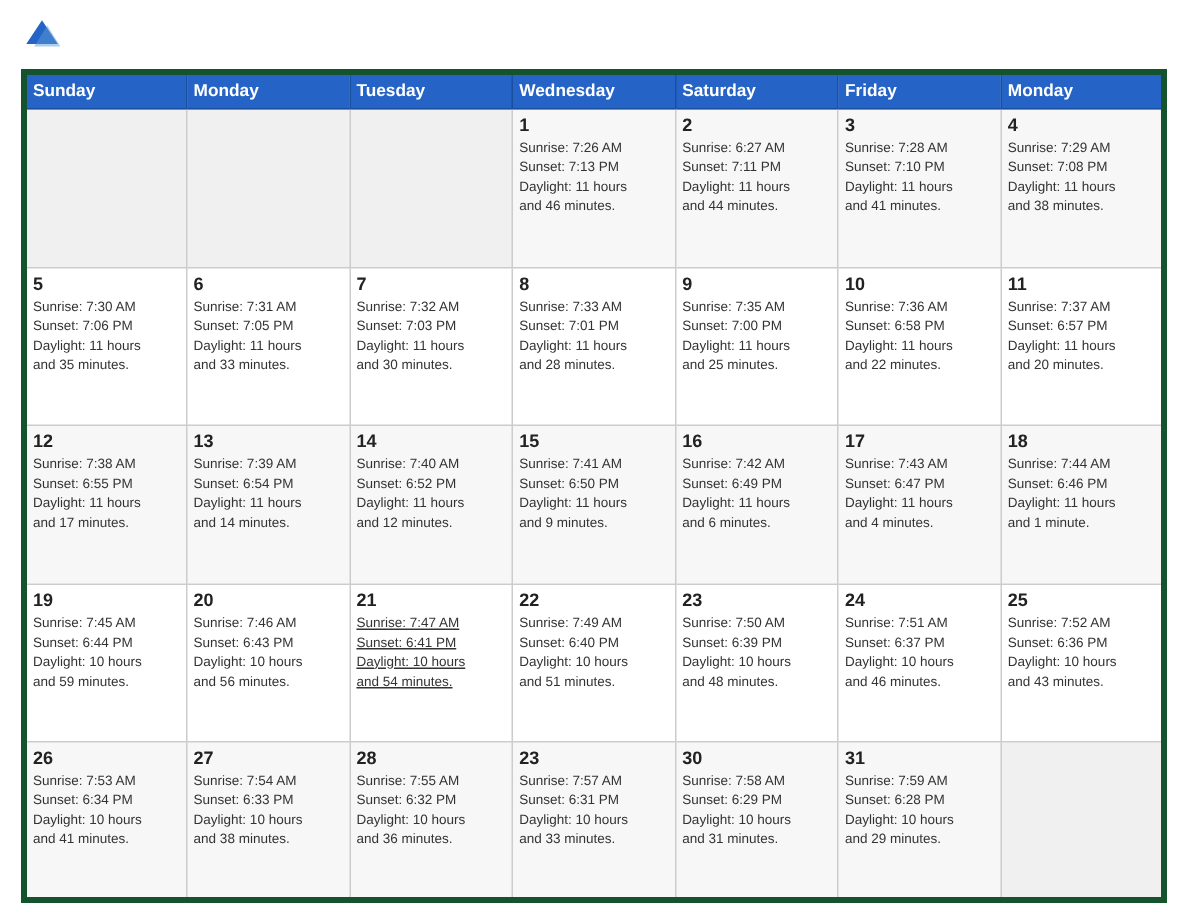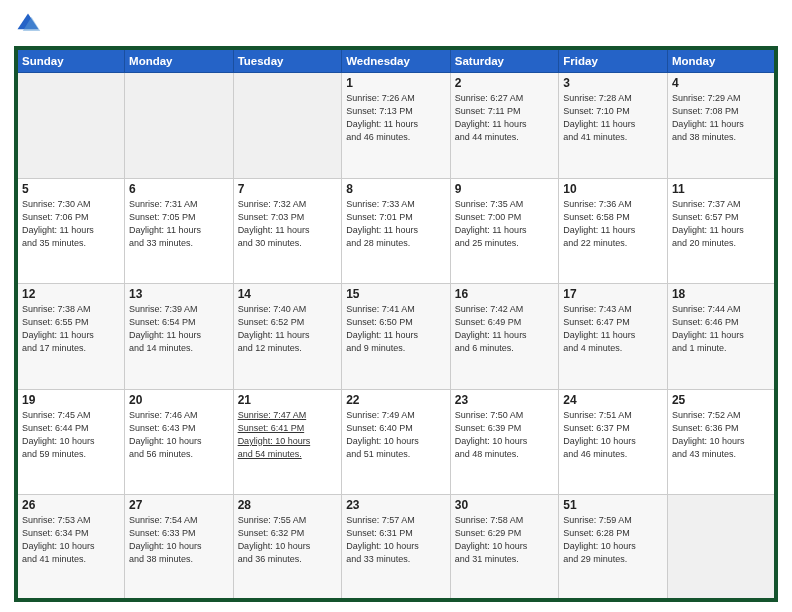--- a/index.html
+++ b/index.html
@@ -352,21 +352,21 @@
 and 33 minutes.</div>
           </td>
           <td>
             <span class="day-num">30</span>
             <div class="day-info" style="white-space: pre-line;">Sunrise: 7:58 AM
 Sunset: 6:29 PM
 Daylight: 10 hours
 and 31 minutes.</div>
           </td>
           <td>
-            <span class="day-num">51</span>
+            <span class="day-num">31</span>
             <div class="day-info" style="white-space: pre-line;">Sunrise: 7:59 AM
 Sunset: 6:28 PM
 Daylight: 10 hours
 and 29 minutes.</div>
           </td>
           <td class="empty-cell"></td>
         </tr>
       </tbody>
   </table>
 </div>

